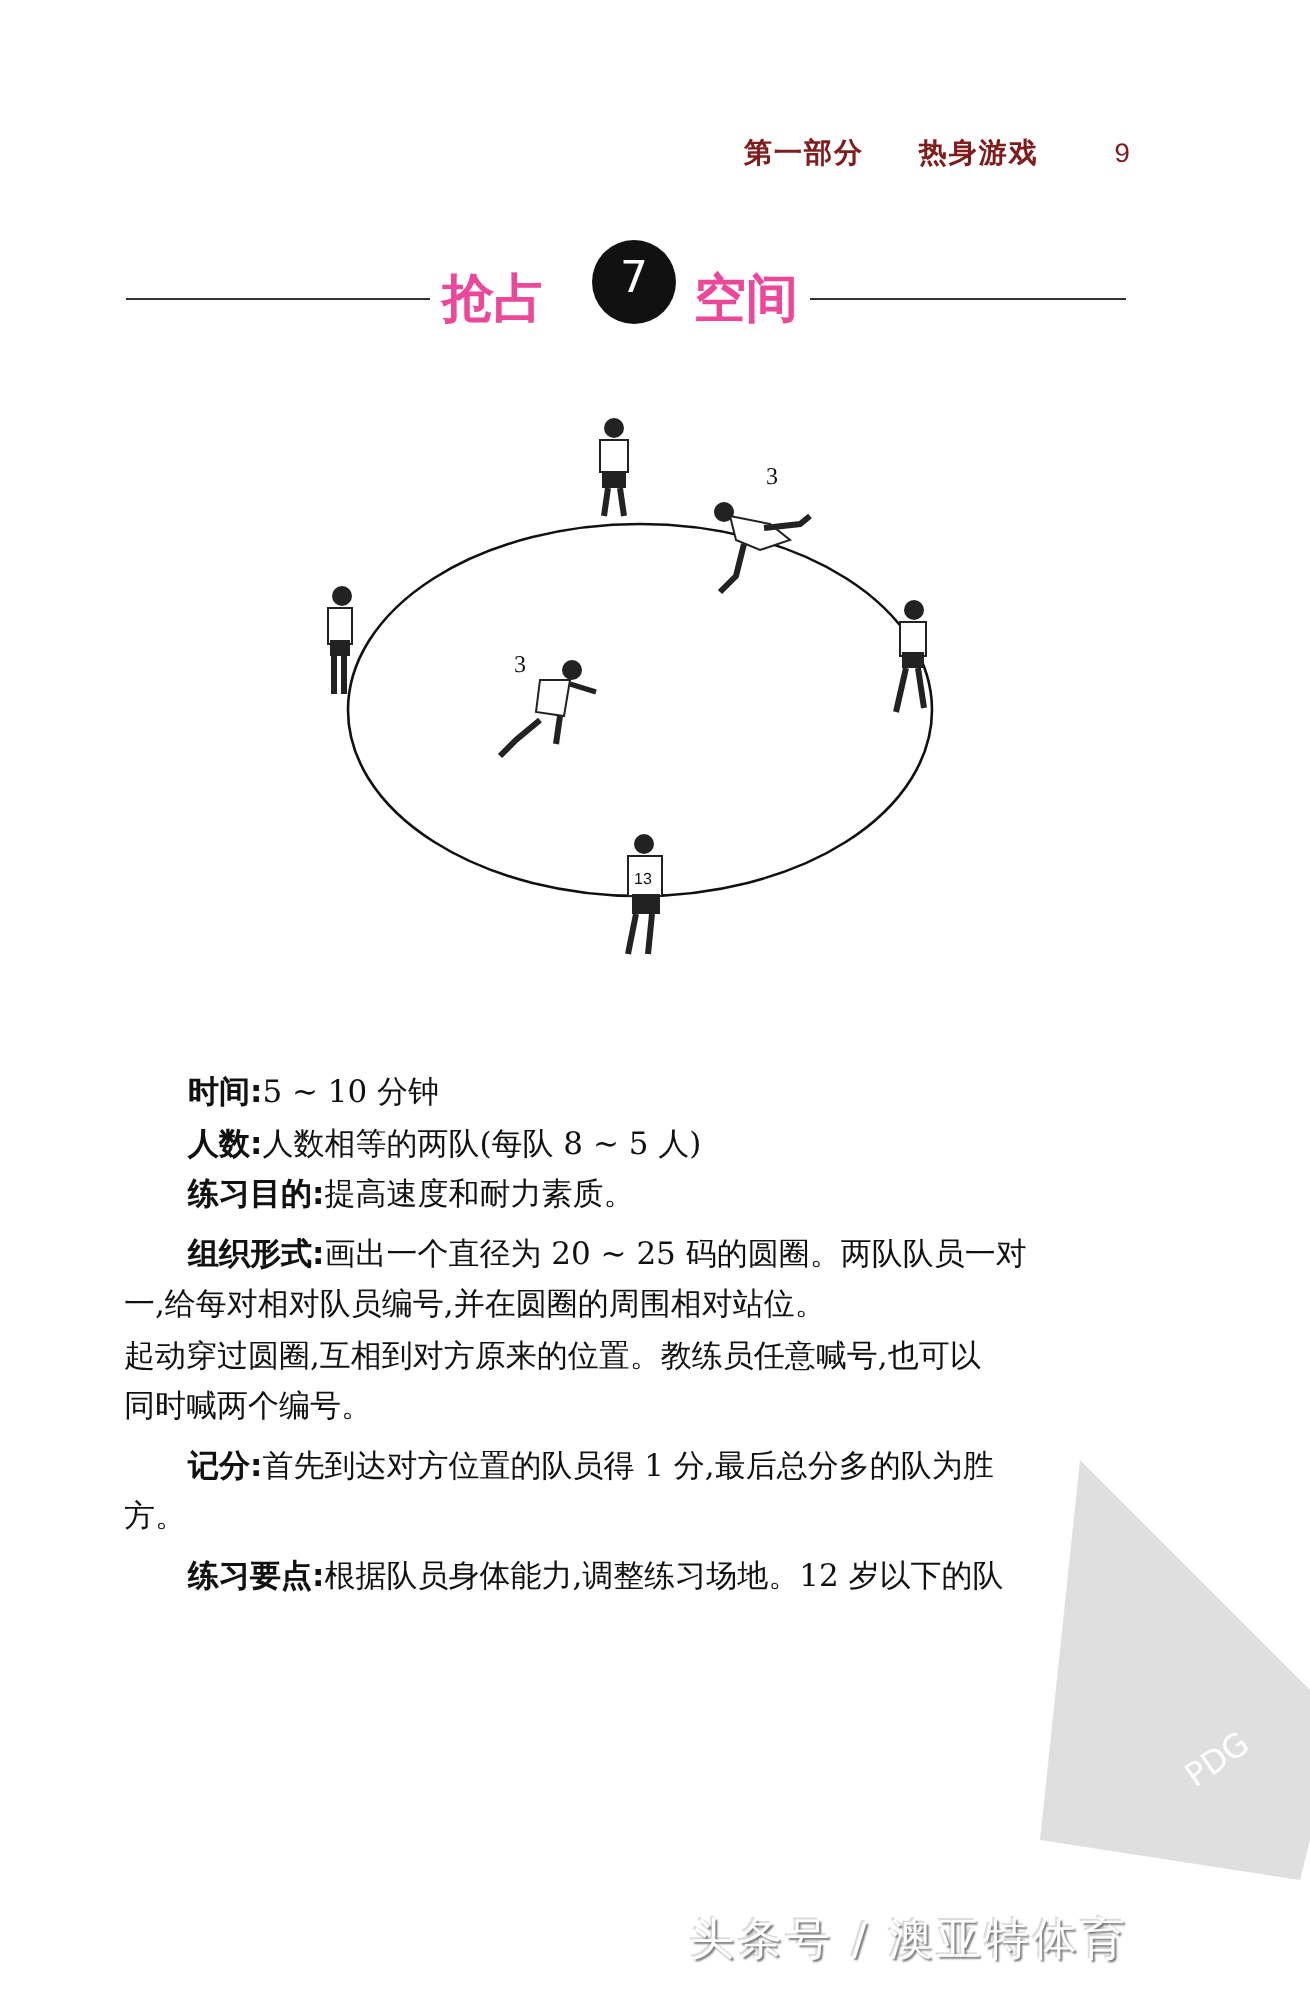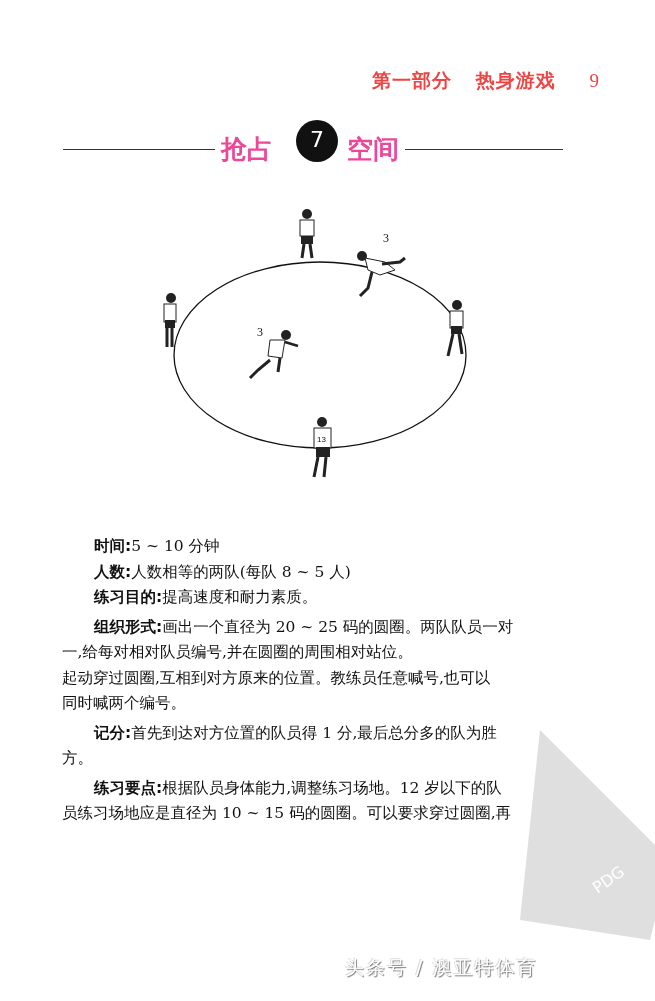--- a/index.html
+++ b/index.html
@@ -1,39 +1,39 @@
 <!DOCTYPE html>
 <html><head>
 <meta charset="utf-8">
 <style>
   html, body { margin: 0; padding: 0; background: #ffffff; }
   body { width: 655px; height: 1001px; position: relative; overflow: hidden;
          font-family: "DejaVu Serif", "Liberation Serif", serif; color: #111; }
-  .running-head { position: absolute; top: 68px; left: 372px; font-family: Liberation Serif, serif;
-                  font-size: 19px; font-weight: bold; letter-spacing: 1px; color: #ef4444; }
+  .running-head { position: absolute; top: 68px; left: 372px; font-family: Liberation Mono, monospace;
+                  font-size: 14px; font-weight: bold; letter-spacing: 1px; color: #7f1d1d; }
   .running-head span { margin-right: 18px; }
   .running-head .pg { margin-left: 10px; margin-right: 0; font-weight: normal; }
   .title-bar { position: absolute; top: 120px; left: 63px; width: 500px; height: 50px; }
   .title-bar .rule { position: absolute; top: 29px; height: 1px; background: #333; }
   .title-bar .rule.left { left: 0; width: 152px; }
   .title-bar .rule.right { left: 342px; width: 158px; }
   .title-bar .t { position: absolute; top: 12px; font-family: "DejaVu Sans", sans-serif;
                   font-size: 26px; font-weight: bold; color: #ec4899; }
   .title-bar .badge { position: absolute; left: 233px; top: 0px; width: 42px; height: 42px;
                       border-radius: 50%; background: #111; color: #fff; text-align: center;
                       line-height: 40px; font-family: "DejaVu Sans", sans-serif; font-size: 22px; }
   .figure { position: absolute; left: 150px; top: 200px; width: 330px; height: 290px; }
   .body-text { position: absolute; left: 62px; top: 534px; width: 500px; font-size: 15.5px; line-height: 25.5px; }
   .body-text p { margin: 0; }
   .body-text .ind { text-indent: 32px; }
   .body-text b { font-family: "DejaVu Sans", sans-serif; font-weight: bold; }
   .body-text .gap { margin-top: 4px; }
   .watermark-stamp { position: absolute; left: 520px; top: 720px; width: 160px; height: 220px; }
   .footer-watermark { position: absolute; left: 345px; top: 955px; font-family: "DejaVu Sans", sans-serif;
-                      font-size: 19px; color: #fff; letter-spacing: 2px;
+                      font-size: 22px; color: #fff; letter-spacing: 2px;
                       text-shadow: 1px 1px 1px #777, -1px -1px 0 #ddd; }
 </style>
 </head>
 <body>
 
 <div class="running-head">
   <span>第一部分</span>
   <span>热身游戏</span>
   <span class="pg">9</span>
 </div>
@@ -106,21 +106,20 @@
   <p class="ind"><b>时间:</b><span>5 ~ 10 分钟</span></p>
   <p class="ind"><b>人数:</b><span>人数相等的两队(每队 8 ~ 5 人)</span></p>
   <p class="ind"><b>练习目的:</b><span>提高速度和耐力素质。</span></p>
   <p class="ind gap"><b>组织形式:</b><span>画出一个直径为 20 ~ 25 码的圆圈。两队队员一对</span></p>
   <p>一,给每对相对队员编号,并在圆圈的周围相对站位。</p>
   <p>起动穿过圆圈,互相到对方原来的位置。教练员任意喊号,也可以</p>
   <p>同时喊两个编号。</p>
   <p class="ind gap"><b>记分:</b><span>首先到达对方位置的队员得 1 分,最后总分多的队为胜</span></p>
   <p>方。</p>
   <p class="ind gap"><b>练习要点:</b><span>根据队员身体能力,调整练习场地。12 岁以下的队</span></p>
-  <p>员练习场地应是直径为 10 ~ 15 码的圆圈。可以要求穿过圆圈,再</p>
 </div>
 
 <div class="watermark-stamp">
   <svg width="160" height="220" viewBox="0 0 160 220">
     <path d="M20 10 L150 140 L130 220 L0 200 Z" fill="#d9d9d9" opacity="0.85"></path>
     <text x="70" y="170" font-size="16" fill="#fff" font-family="DejaVu Sans, sans-serif" transform="rotate(-35 80 160)">PDG</text>
   </svg>
 </div>
 
 <div class="footer-watermark">头条号 / 澳亚特体育</div>

